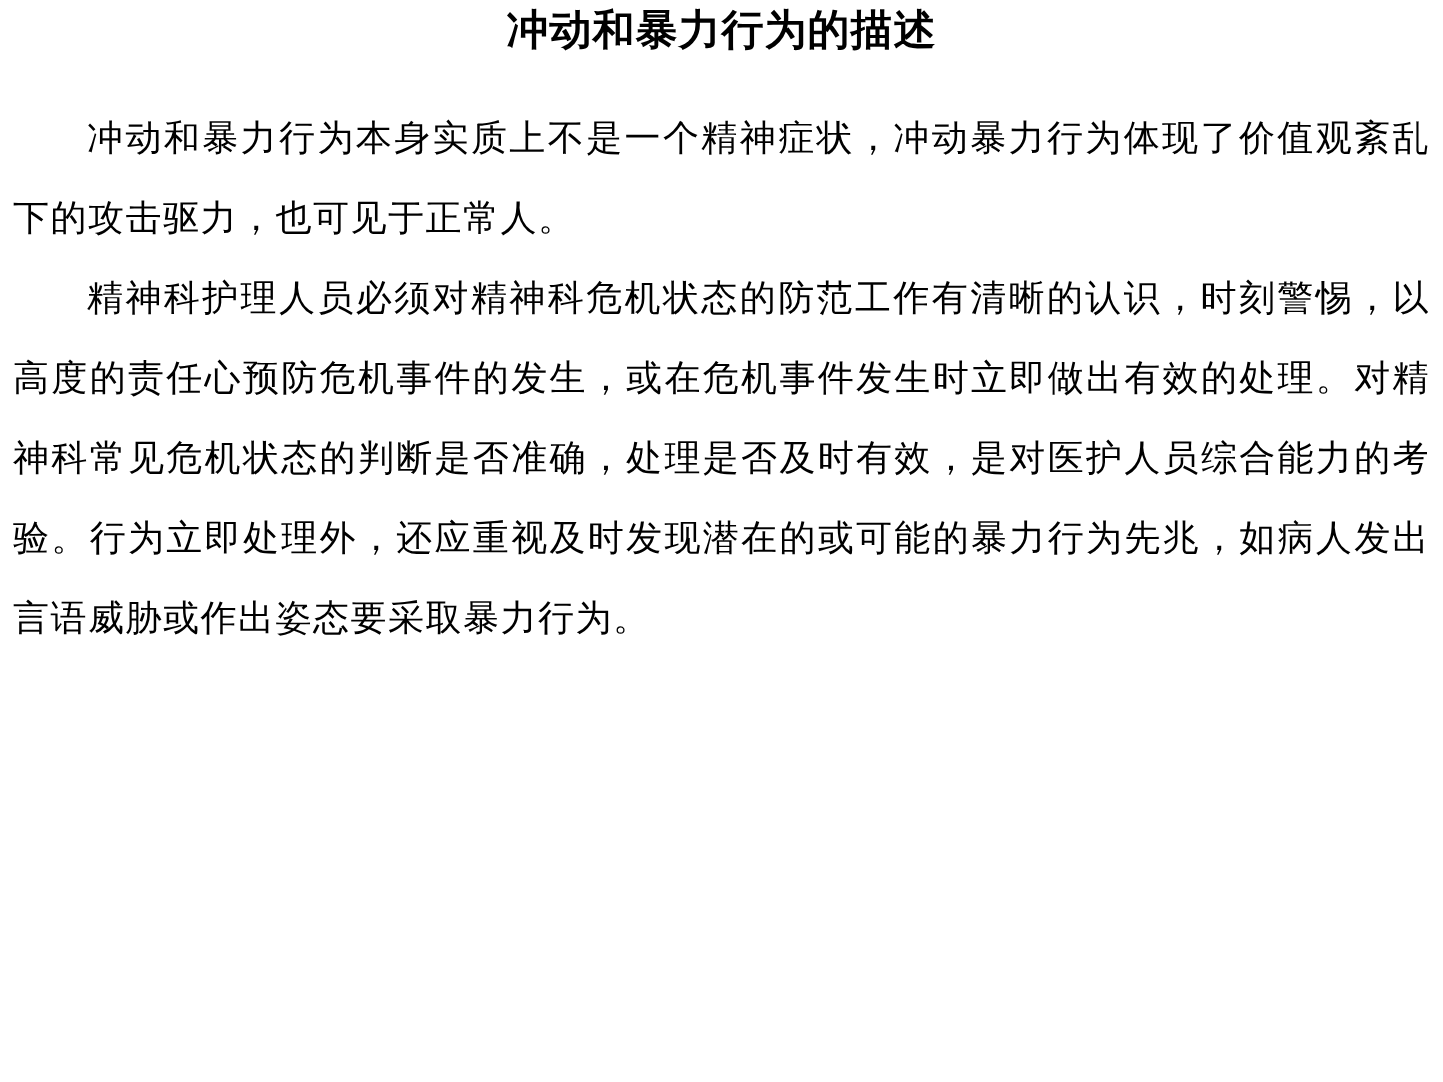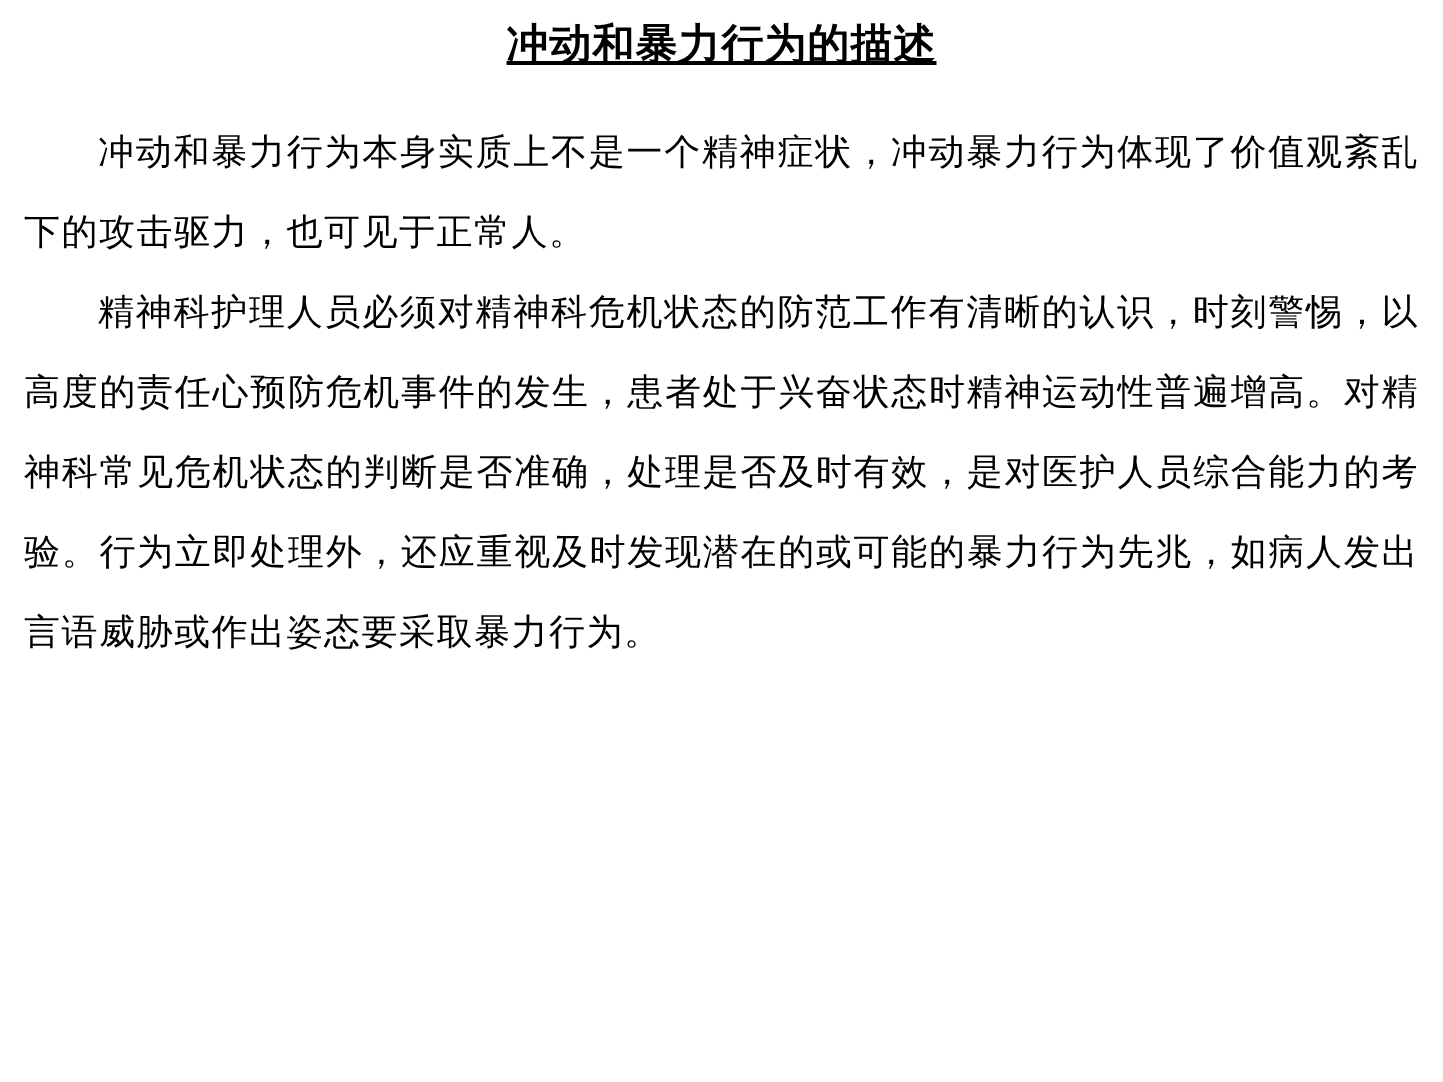--- a/index.html
+++ b/index.html
@@ -10,45 +10,44 @@
   .page {
     width: 1443px;
     height: 1082px;
     box-sizing: border-box;
     background: #ffffff;
     color: #000000;
     font-family: "Liberation Serif", "DejaVu Serif", serif;
     overflow: hidden;
   }
   .doc-title {
-    margin: 14px;
+    margin: 0;
     padding-top: 6px;
     text-align: center;
     font-size: 42px;
     font-weight: bold;
     line-height: 1.15;
     letter-spacing: 1px;
-    text-decoration: underline;
   }
   .doc-body {
     margin-top: 44px;
-    padding: 0 24px;
+    padding: 0 13px;
   }
   .para {
     margin: 0;
     font-size: 36px;
     line-height: 80px;
     text-align: justify;
     text-justify: inter-character;
     text-indent: 74px;
     letter-spacing: 1.5px;
   }
 </style>
 </head>
 <body>
 
 <div class="page">
   <h1 class="doc-title">冲动和暴力行为的描述</h1>
   <div class="doc-body">
     <p class="para">冲动和暴力行为本身实质上不是一个精神症状，冲动暴力行为体现了价值观紊乱下的攻击驱力，也可见于正常人。</p>
-    <p class="para">精神科护理人员必须对精神科危机状态的防范工作有清晰的认识，时刻警惕，以高度的责任心预防危机事件的发生，患者处于兴奋状态时精神运动性普遍增高。对精神科常见危机状态的判断是否准确，处理是否及时有效，是对医护人员综合能力的考验。行为立即处理外，还应重视及时发现潜在的或可能的暴力行为先兆，如病人发出言语威胁或作出姿态要采取暴力行为。</p>
+    <p class="para">精神科护理人员必须对精神科危机状态的防范工作有清晰的认识，时刻警惕，以高度的责任心预防危机事件的发生，或在危机事件发生时立即做出有效的处理。对精神科常见危机状态的判断是否准确，处理是否及时有效，是对医护人员综合能力的考验。行为立即处理外，还应重视及时发现潜在的或可能的暴力行为先兆，如病人发出言语威胁或作出姿态要采取暴力行为。</p>
   </div>
 </div>
 
 </body></html>

